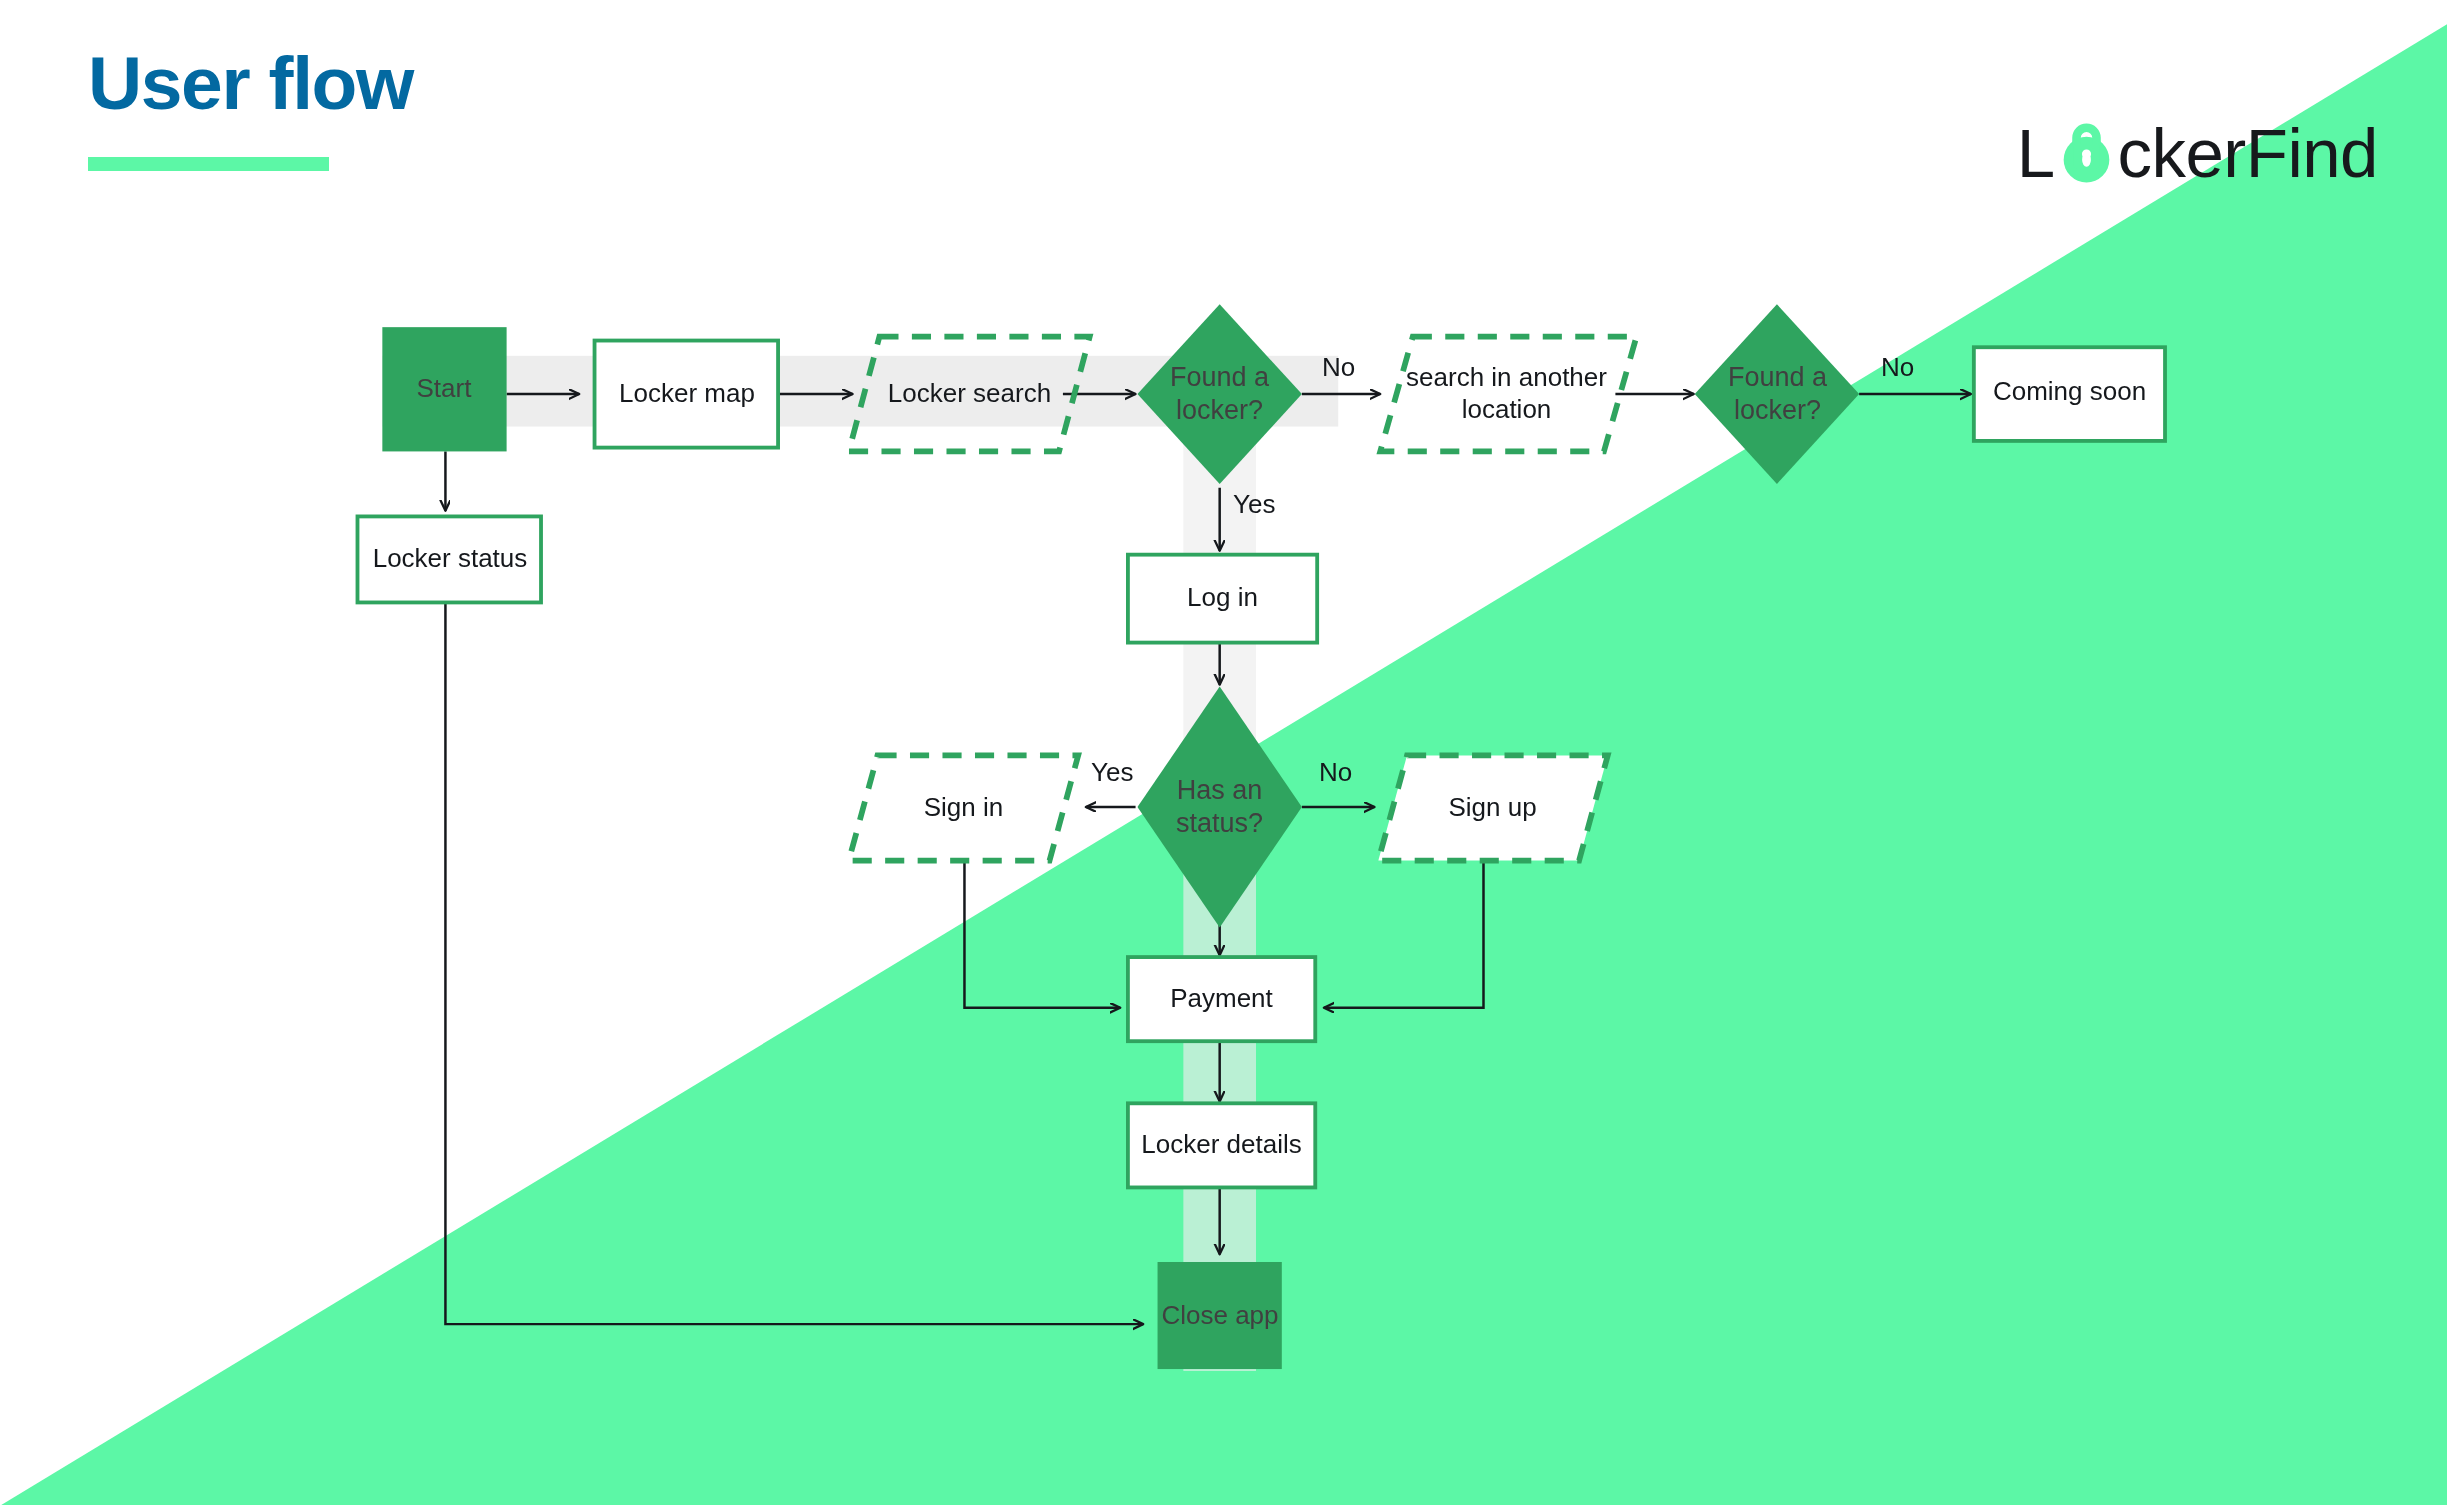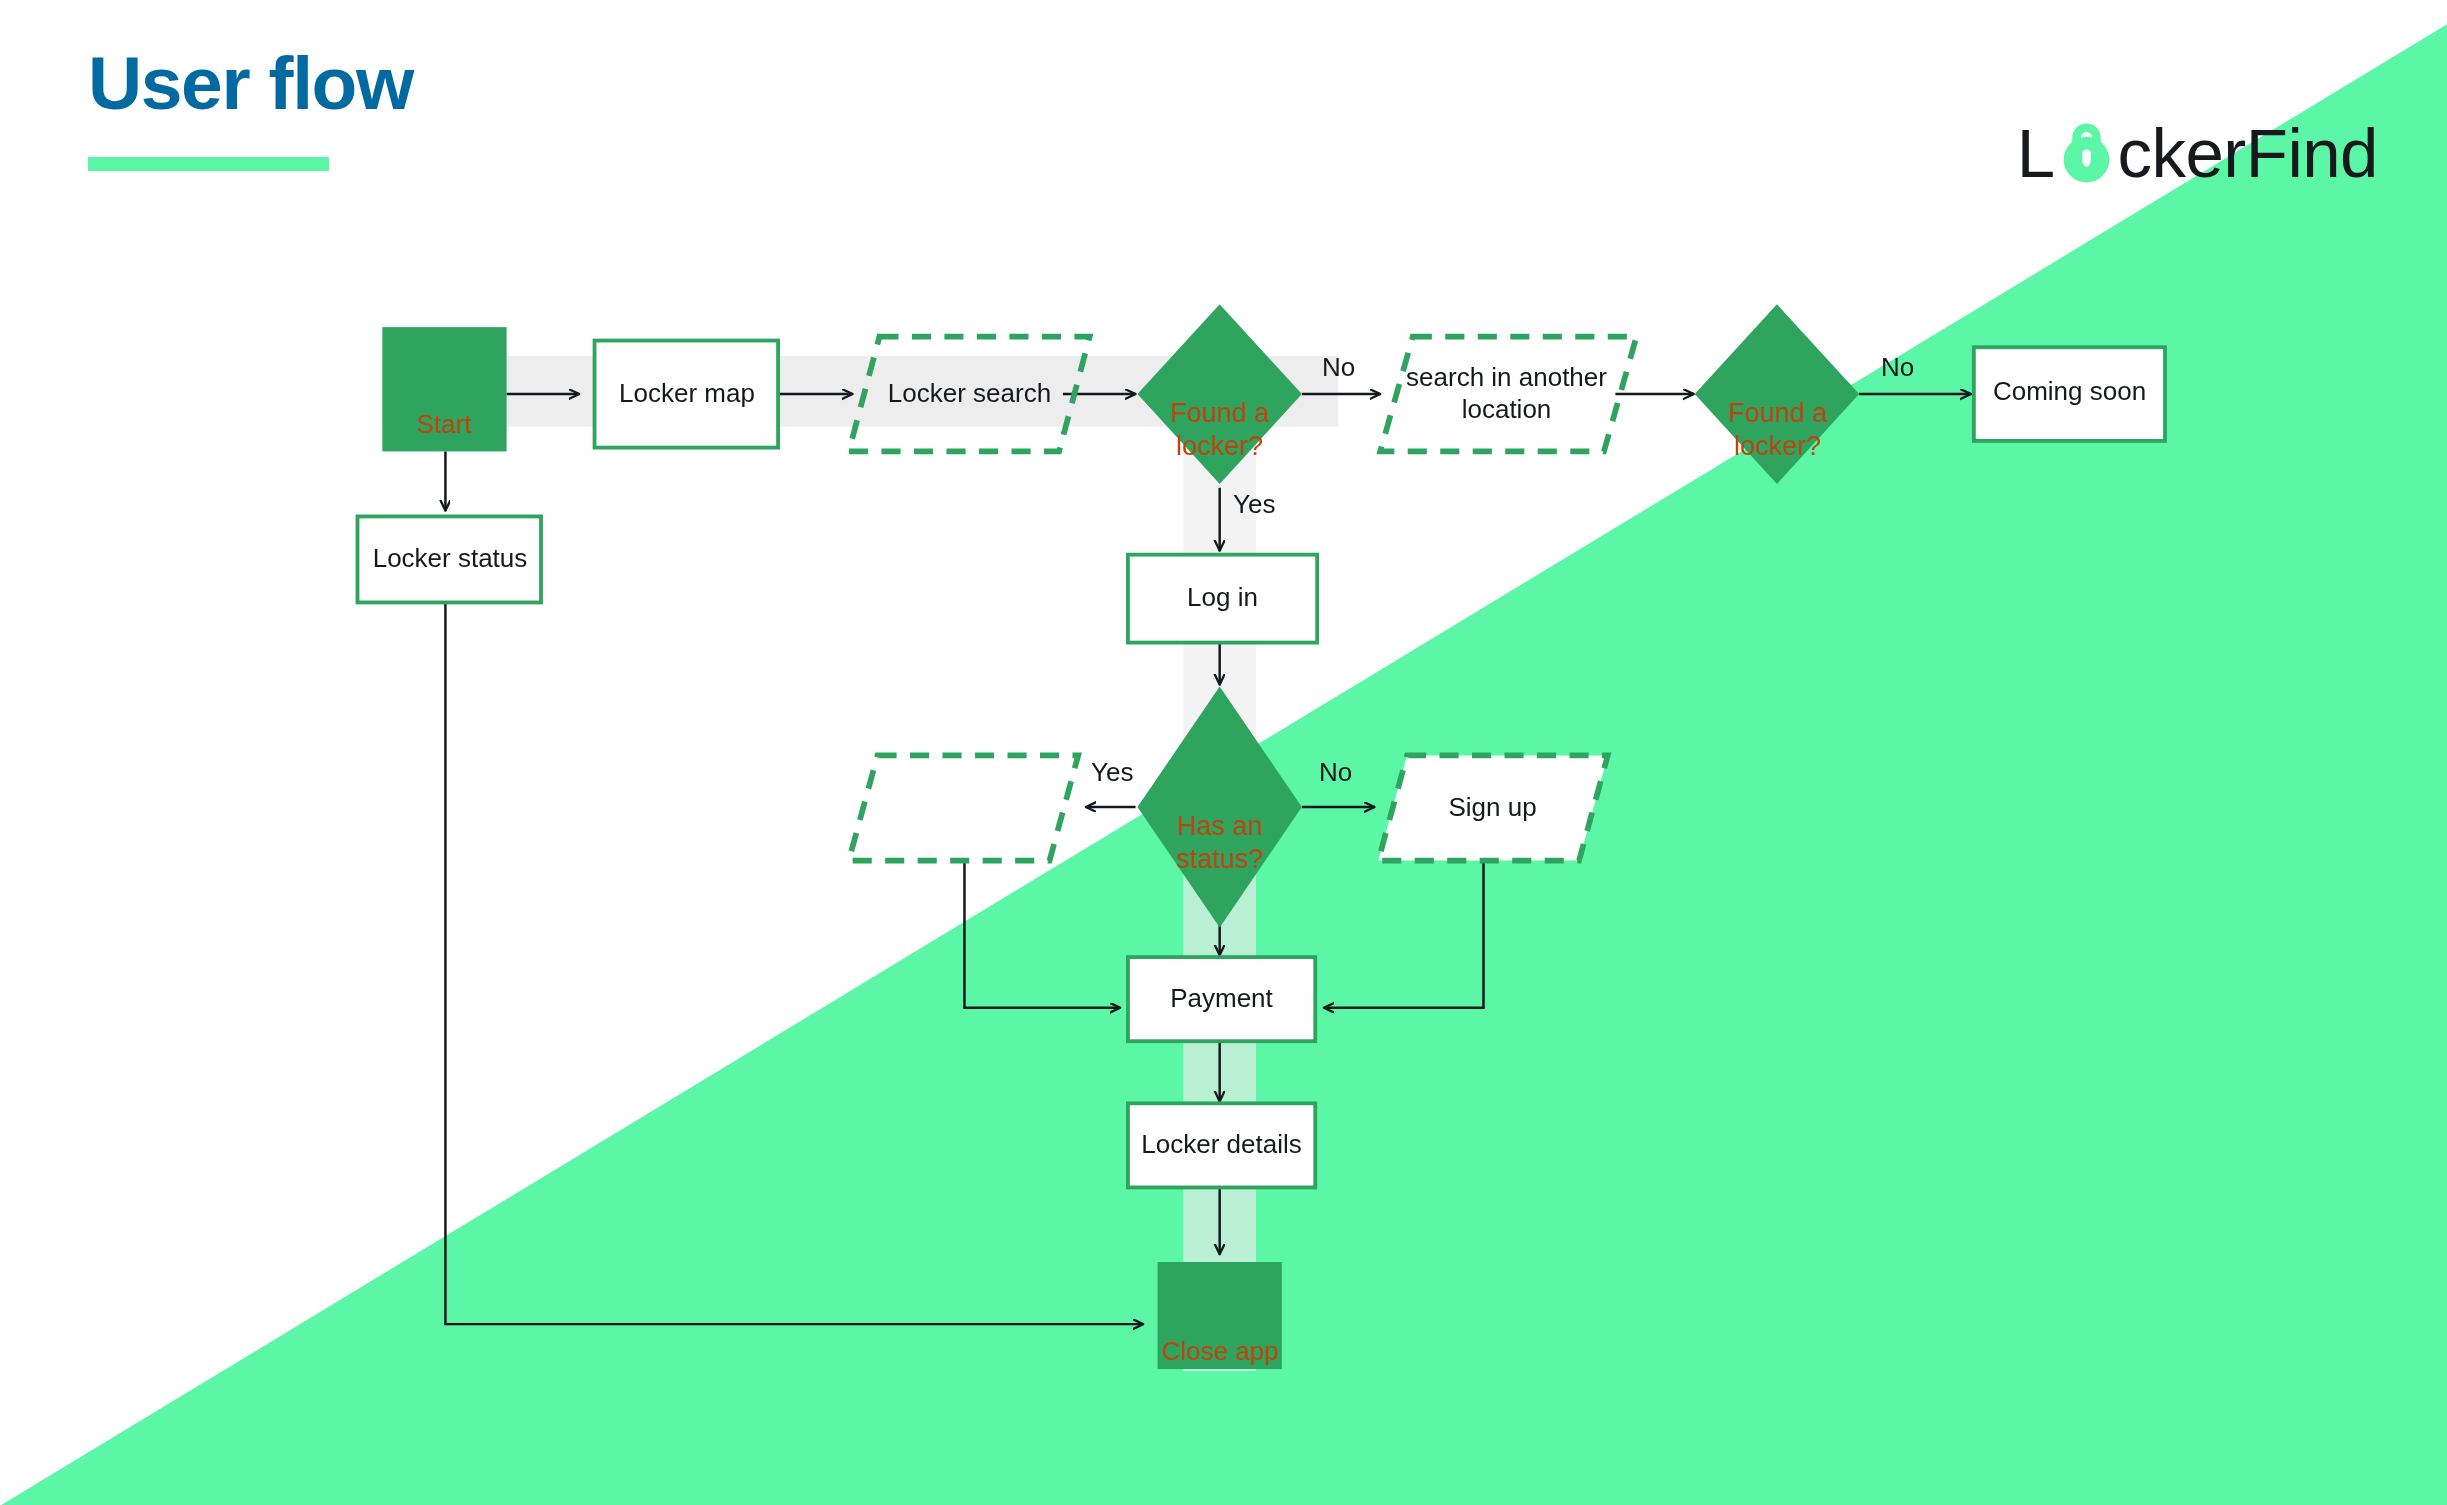--- a/index.html
+++ b/index.html
@@ -28,21 +28,21 @@
   .logo-lock{
     display:inline-block;width:59px;height:67px;position:relative;
     margin:0 1.9px;vertical-align:middle;transform:translateY(7.6px);
   }
   
   .node-label{
     position:absolute;z-index:3;display:flex;align-items:center;justify-content:center;
     text-align:center;pointer-events:none;line-height:1.2;
   }
   .t-dark{color:#15181c;}
-  .t-light{color:#c2410c;margin-top:36px;}
+  .t-light{color:#404040;}
   .fs-26{font-size:26px;}
   .fs-25{font-size:27px;}
   .edge-label{
     position:absolute;z-index:3;font-size:26px;color:#15181c;
   }
 </style>
 </head>
 <body>
 
 <div class="stage">
@@ -145,20 +145,21 @@
   <div class="node-label t-light fs-25" style="left:1701px;top:315px;width:153px;height:157px;">Found a locker?</div>
 
   <div class="node-label t-dark fs-26" style="left:1974px;top:345px;width:191px;height:94px;">Coming soon</div>
 
   <div class="node-label t-dark fs-26" style="left:358px;top:516px;width:184px;height:86px;">Locker status</div>
 
   <div class="node-label t-dark fs-26" style="left:1128px;top:554px;width:189px;height:88px;">Log in</div>
 
   <div class="node-label t-light fs-25" style="left:1143px;top:728px;width:153px;height:157px;">Has an status?</div>
 
+  <div class="node-label t-dark fs-26" style="left:849px;top:755px;width:229px;height:105px;">Sign in</div>
 
   <div class="node-label t-dark fs-26" style="left:1378px;top:755px;width:229px;height:105px;">Sign up</div>
 
   <div class="node-label t-dark fs-26" style="left:1128px;top:957px;width:187px;height:84px;">Payment</div>
 
   <div class="node-label t-dark fs-26" style="left:1128px;top:1103px;width:187px;height:84px;">Locker details</div>
 
   <div class="node-label t-light fs-26" style="left:1158px;top:1262px;width:124px;height:107px;">Close app</div>
 
   <div class="edge-label" style="left:1322px;top:352px;">No</div>

